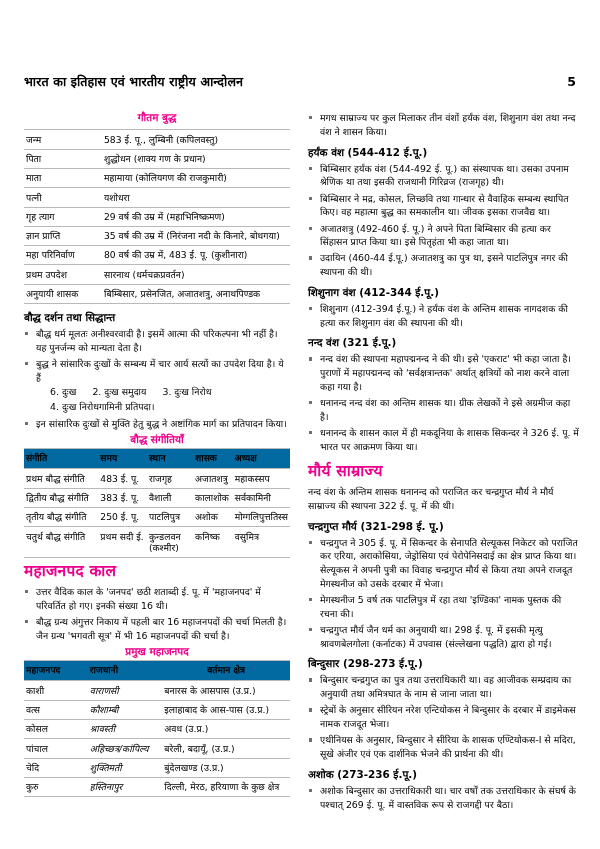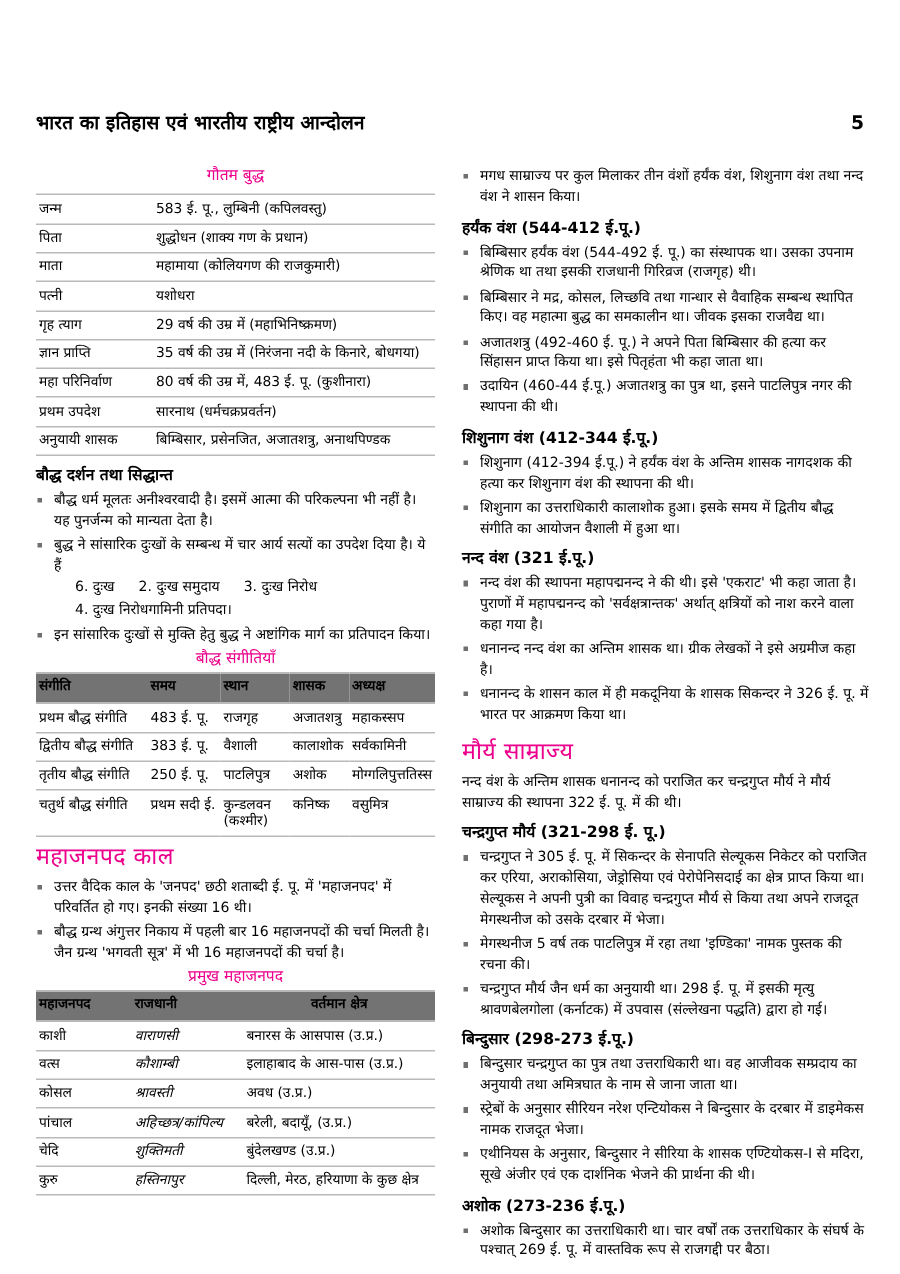--- a/index.html
+++ b/index.html
@@ -51,21 +51,21 @@
     gap: 18px;
     margin-top: 18px;
     align-items: flex-start;
   }
   .col-left  { width: 266px; flex: 0 0 266px; }
   .col-right { width: 272px; flex: 0 0 272px; }
 
   
   .pink-heading {
     color: #ec008c;
-    font-weight: normal;
+    font-weight: bold;
     line-height: 1.18;
   }
   .pink-big {
     font-size: 15.5px;
     margin: 0 0 5px 0;
     letter-spacing: 0.2px;
   }
   .pink-center {
     font-size: 10.4px;
     text-align: center;
@@ -125,21 +125,21 @@
   }
   table.tbl td, table.tbl th {
     padding: 3.4px 2px 3.4px 2px;
     text-align: left;
     vertical-align: top;
     line-height: 1.25;
     font-weight: normal;
   }
   table.tbl tr { border-bottom: 0.8px solid #b9b9b9; }
   table.tbl tr.hdr {
-    background: #737373;
+    background: #0369a1;
     border-bottom: 0.8px solid #b9b9b9;
     border-top: 0.8px solid #b9b9b9;
   }
   table.tbl tr.hdr th {
     font-weight: bold;
     font-size: 9.1px;
     padding-top: 3.8px;
     padding-bottom: 3.8px;
   }
 
@@ -351,21 +351,20 @@
           <li>बिम्बिसार ने मद्र, कोसल, लिच्छवि तथा गान्धार से वैवाहिक सम्बन्ध स्थापित किए। वह महात्मा बुद्ध का समकालीन था। जीवक इसका राजवैद्य था।</li>
           <li>अजातशत्रु (492-460 ई. पू.) ने अपने पिता बिम्बिसार की हत्या कर सिंहासन प्राप्त किया था। इसे पितृहंता भी कहा जाता था।</li>
           <li>उदायिन (460-44 ई.पू.) अजातशत्रु का पुत्र था, इसने पाटलिपुत्र नगर की स्थापना की थी।</li>
         </ul>
       </div>
 
       <div>
         <div class="black-heading">शिशुनाग वंश (412-344 ई.पू.)</div>
         <ul class="bl">
           <li>शिशुनाग (412-394 ई.पू.) ने हर्यंक वंश के अन्तिम शासक नागदशक की हत्या कर शिशुनाग वंश की स्थापना की थी।</li>
-          <li>शिशुनाग का उत्तराधिकारी कालाशोक हुआ। इसके समय में द्वितीय बौद्ध संगीति का आयोजन वैशाली में हुआ था।</li>
         </ul>
       </div>
 
       <div>
         <div class="black-heading">नन्द वंश (321 ई.पू.)</div>
         <ul class="bl">
           <li>नन्द वंश की स्थापना महापद्मनन्द ने की थी। इसे 'एकराट' भी कहा जाता है। पुराणों में महापद्मनन्द को 'सर्वक्षत्रान्तक' अर्थात् क्षत्रियों को नाश करने वाला कहा गया है।</li>
           <li>धनानन्द नन्द वंश का अन्तिम शासक था। ग्रीक लेखकों ने इसे अग्रमीज कहा है।</li>
           <li>धनानन्द के शासन काल में ही मकदूनिया के शासक सिकन्दर ने 326 ई. पू. में भारत पर आक्रमण किया था।</li>
         </ul>

